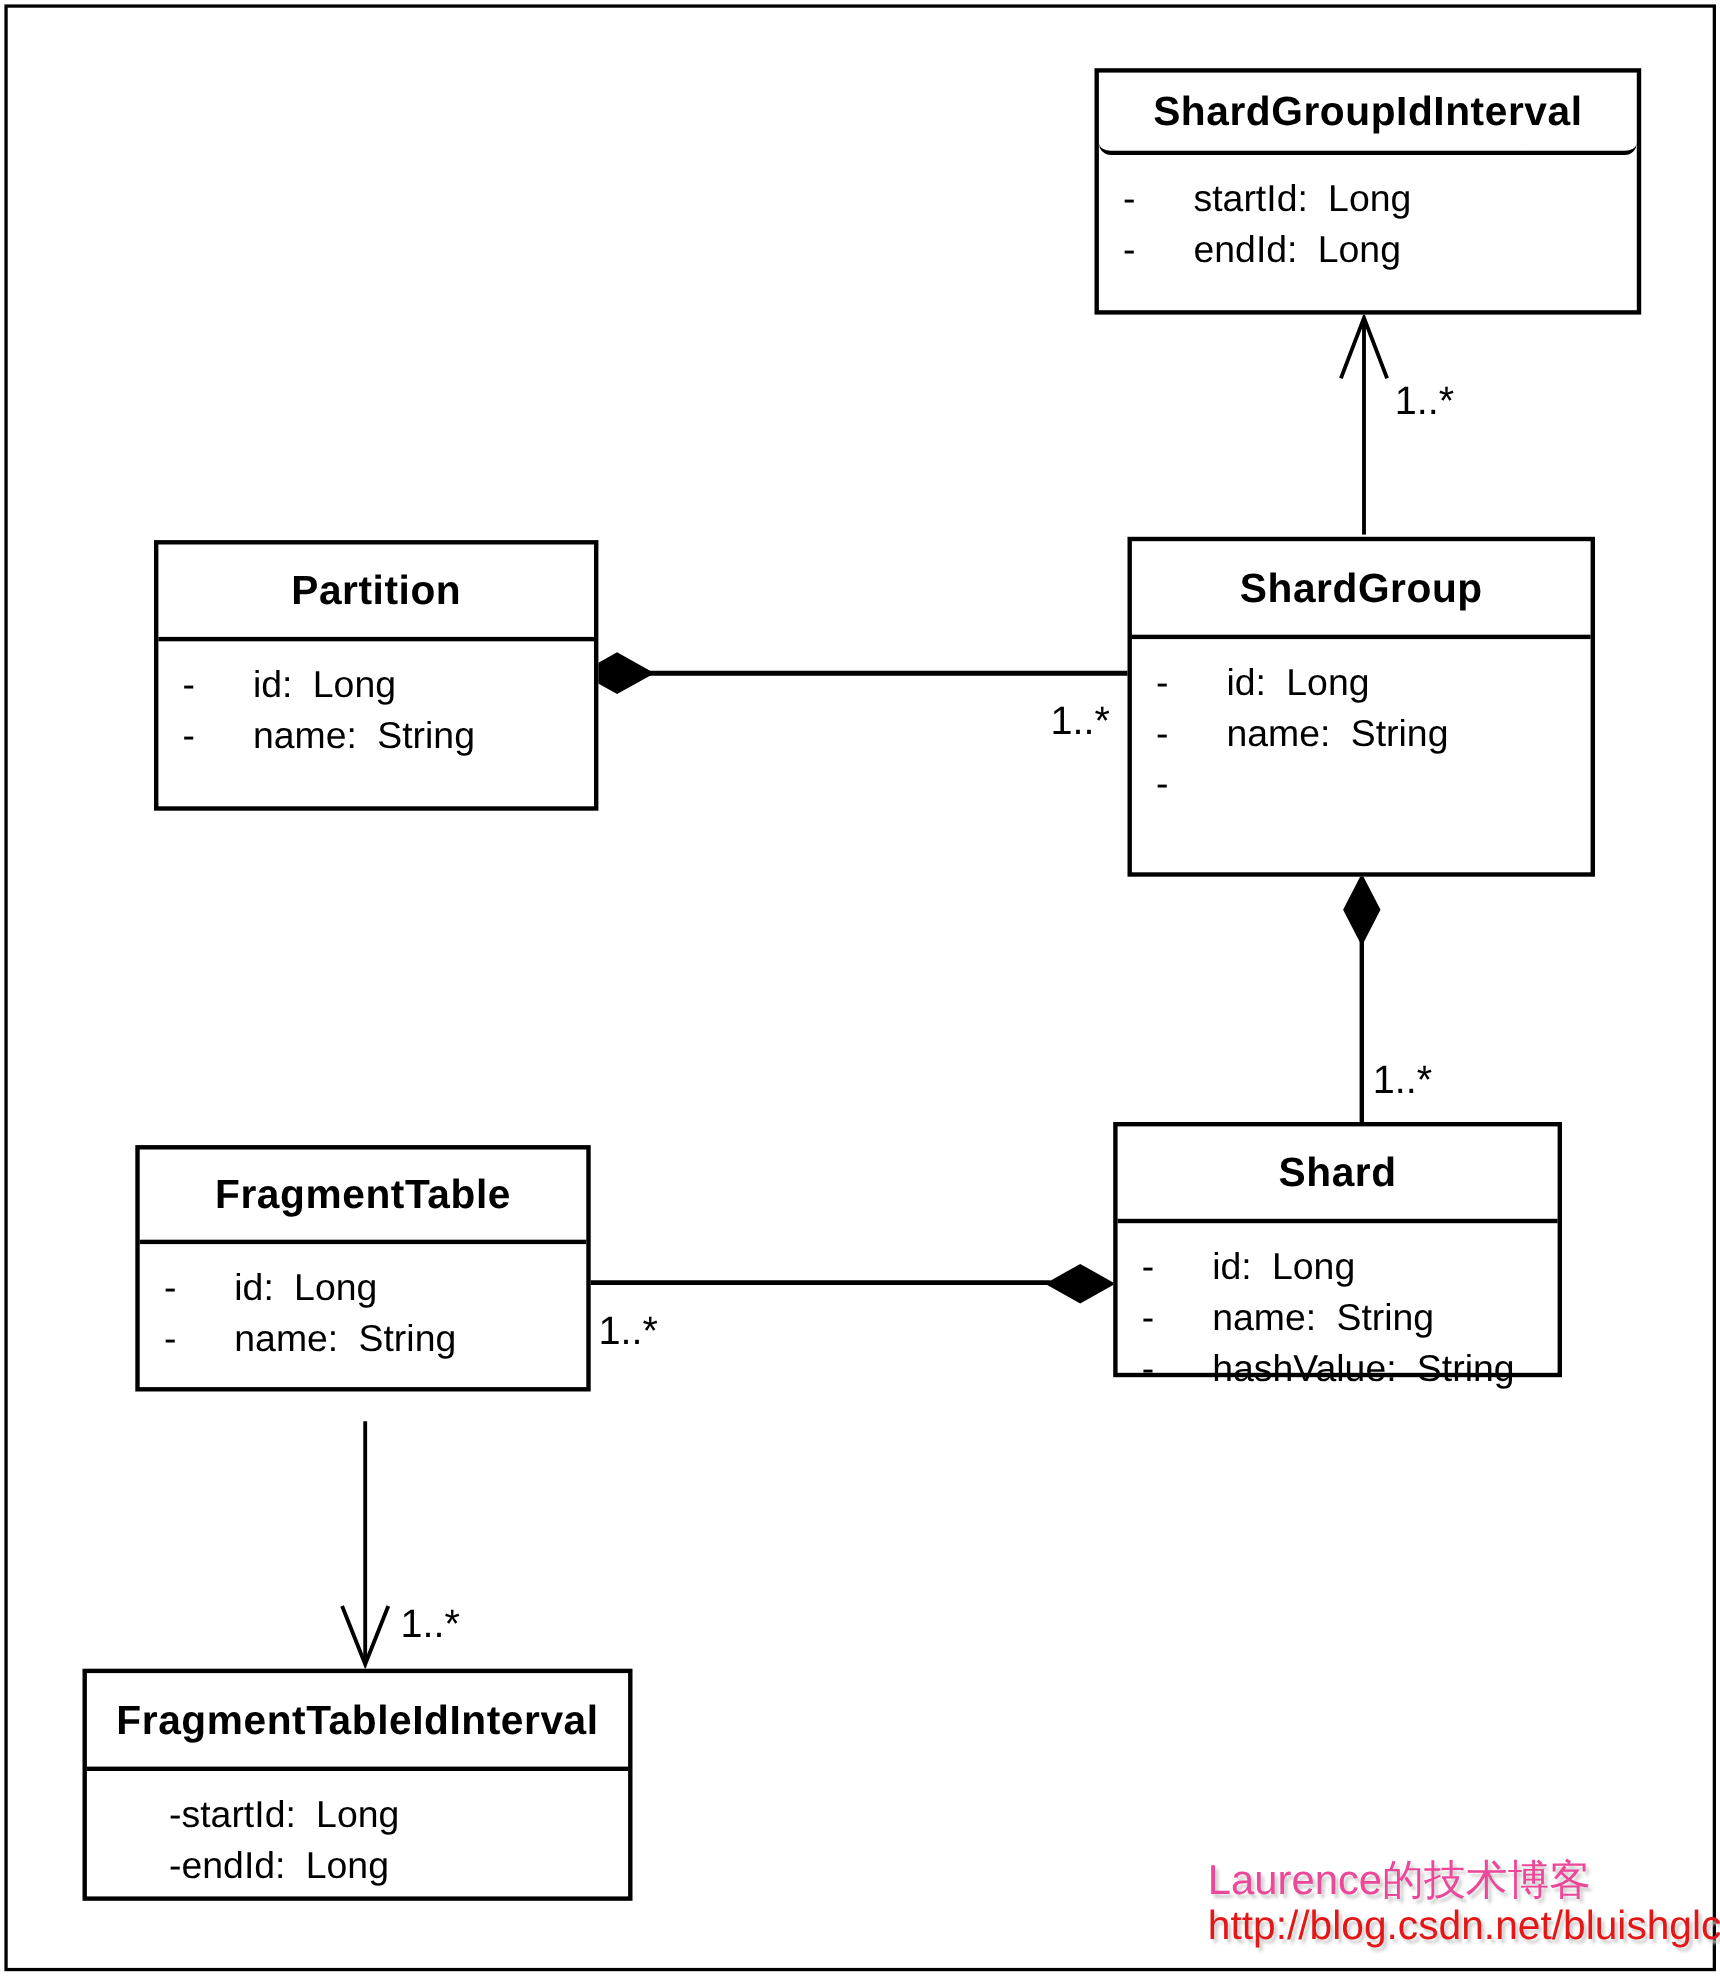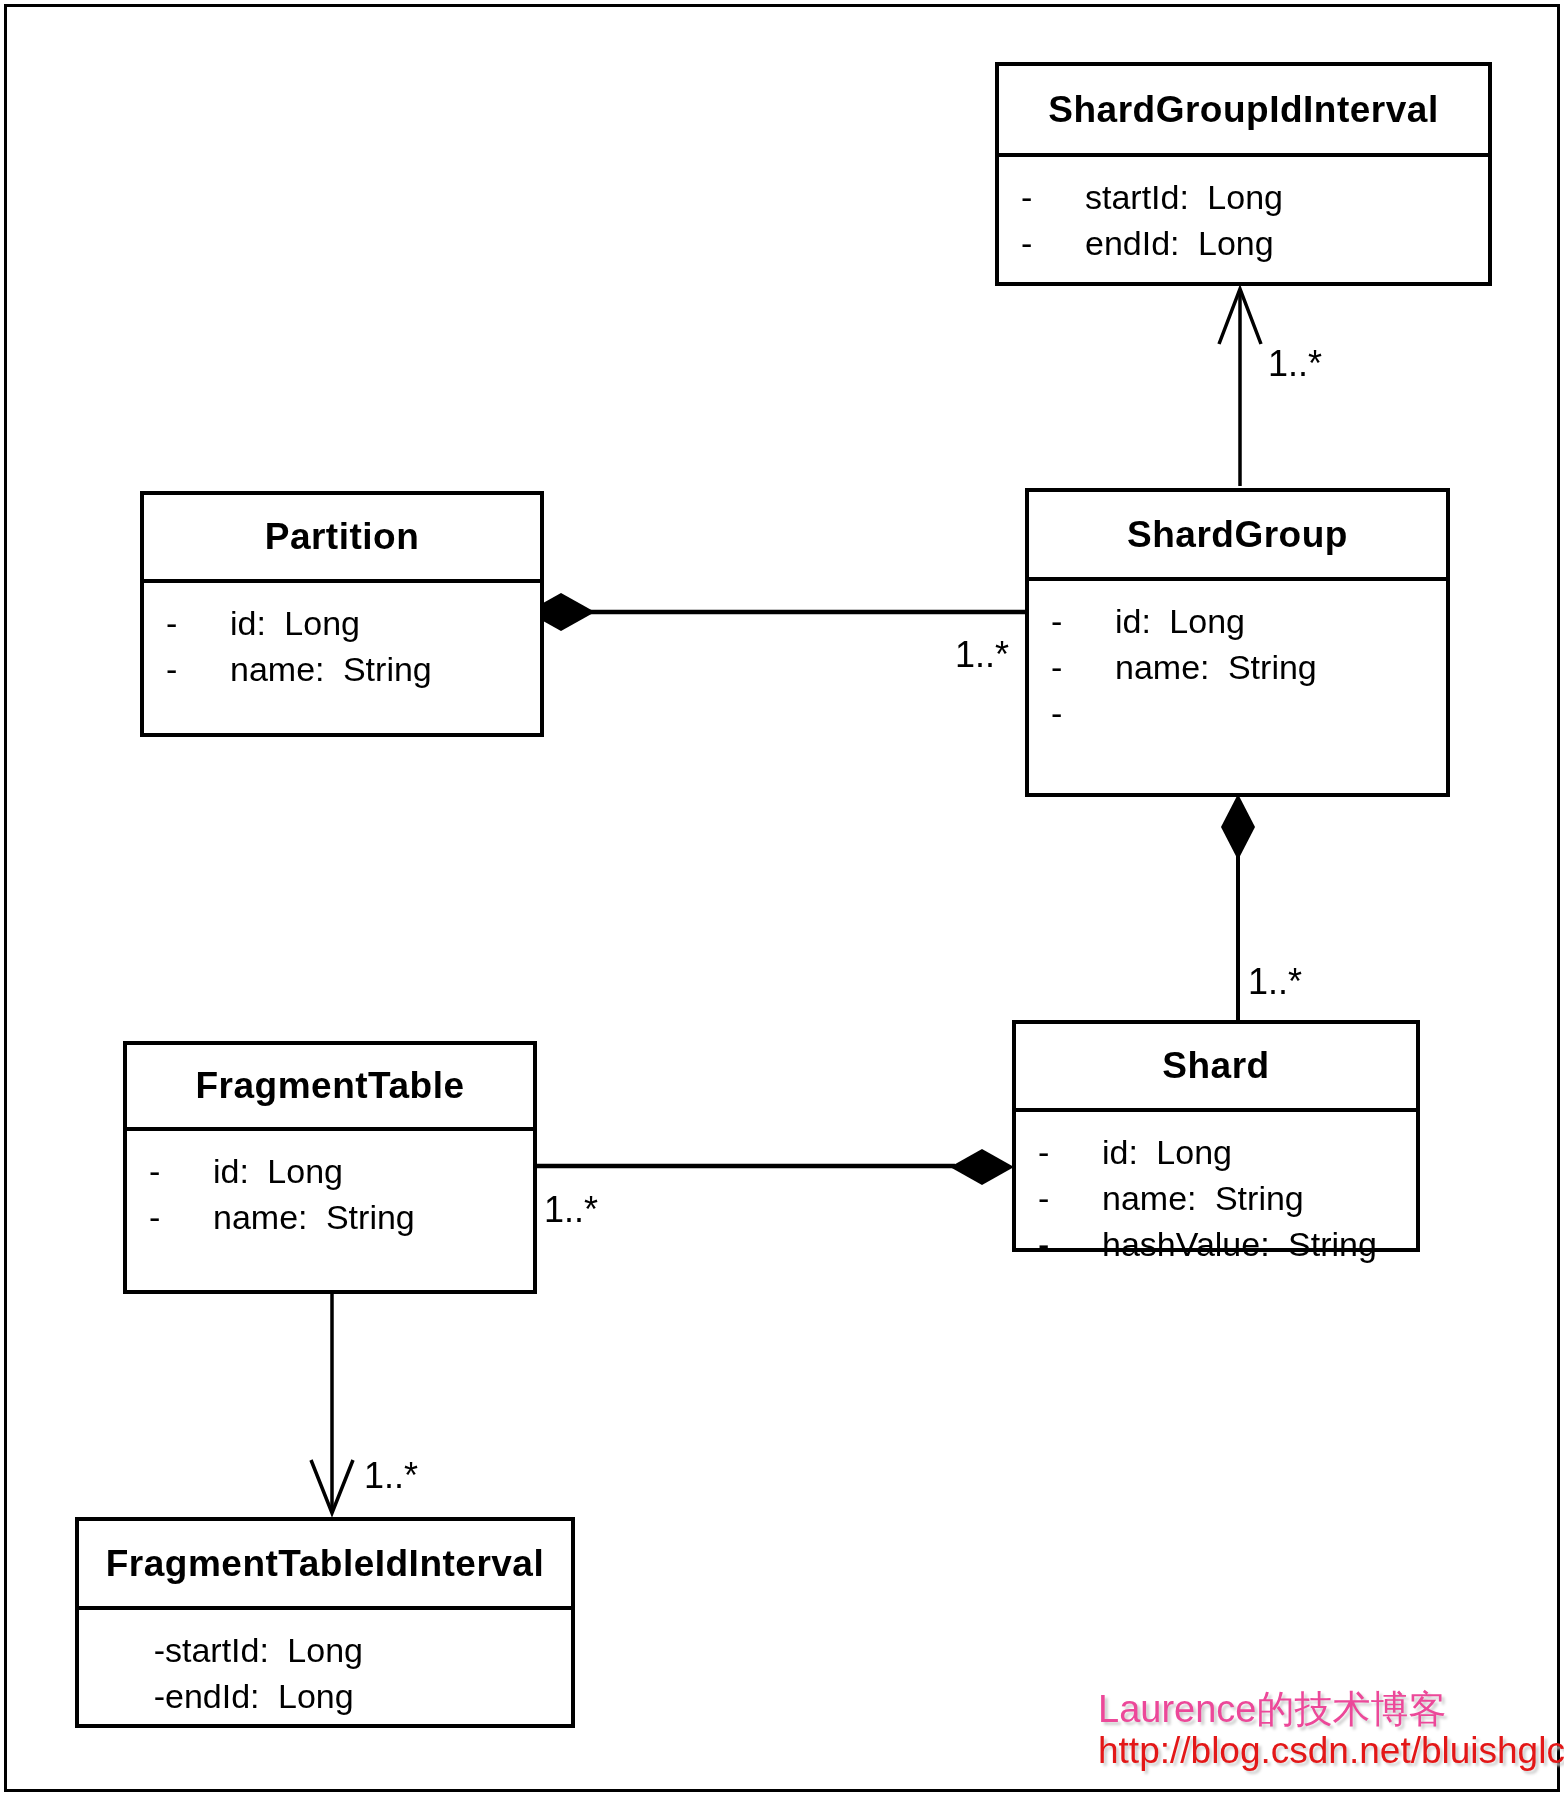--- a/index.html
+++ b/index.html
@@ -24,26 +24,26 @@
   .uml-attrs { padding-top:17px; }
   .attr-row { display:flex; font-size:34px; line-height:46px; }
   .attr-vis { margin-left:22px; width:64px; flex:0 0 auto; }
   .attr-text { word-spacing:9px; white-space:pre; }
   .mult-label { position:absolute; z-index:3; font-size:36px; line-height:40px; }
   .watermark-line { position:absolute; z-index:3; text-shadow:3px 3px 3px #cccccc; }
   .wm1 { left:1098px; top:1684px; font-size:38px; }
   .wm2 { left:1098px; top:1730px; font-size:37px; }
   
   .box-sgii { left:995px;  top:62px;   width:497px; height:224px; }
-  .box-sgii .uml-title { height:91px; }
+  .box-sgii .uml-title { height:75px;border-radius:11px; }
   .box-partition { left:140px; top:491px; width:404px; height:246px; }
   .box-partition .uml-title { height:88px; }
   .box-shardgroup { left:1025px; top:488px; width:425px; height:309px; }
   .box-shardgroup .uml-title { height:89px; }
-  .box-fragmenttable { left:123px; top:1041px; width:414px; height:253px; }
+  .box-fragmenttable { left:123px; top:1041px; width:414px; height:224px; }
   .box-fragmenttable .uml-title { height:86px; }
   .box-shard { left:1012px; top:1020px; width:408px; height:232px; }
   .box-shard .uml-title { height:88px; }
   .box-ftii { left:75px; top:1517px; width:500px; height:211px;text-align:right; }
   .box-ftii .uml-title { height:89px; }
 </style>
 </head>
 <body>
 
 <div class="canvas">

